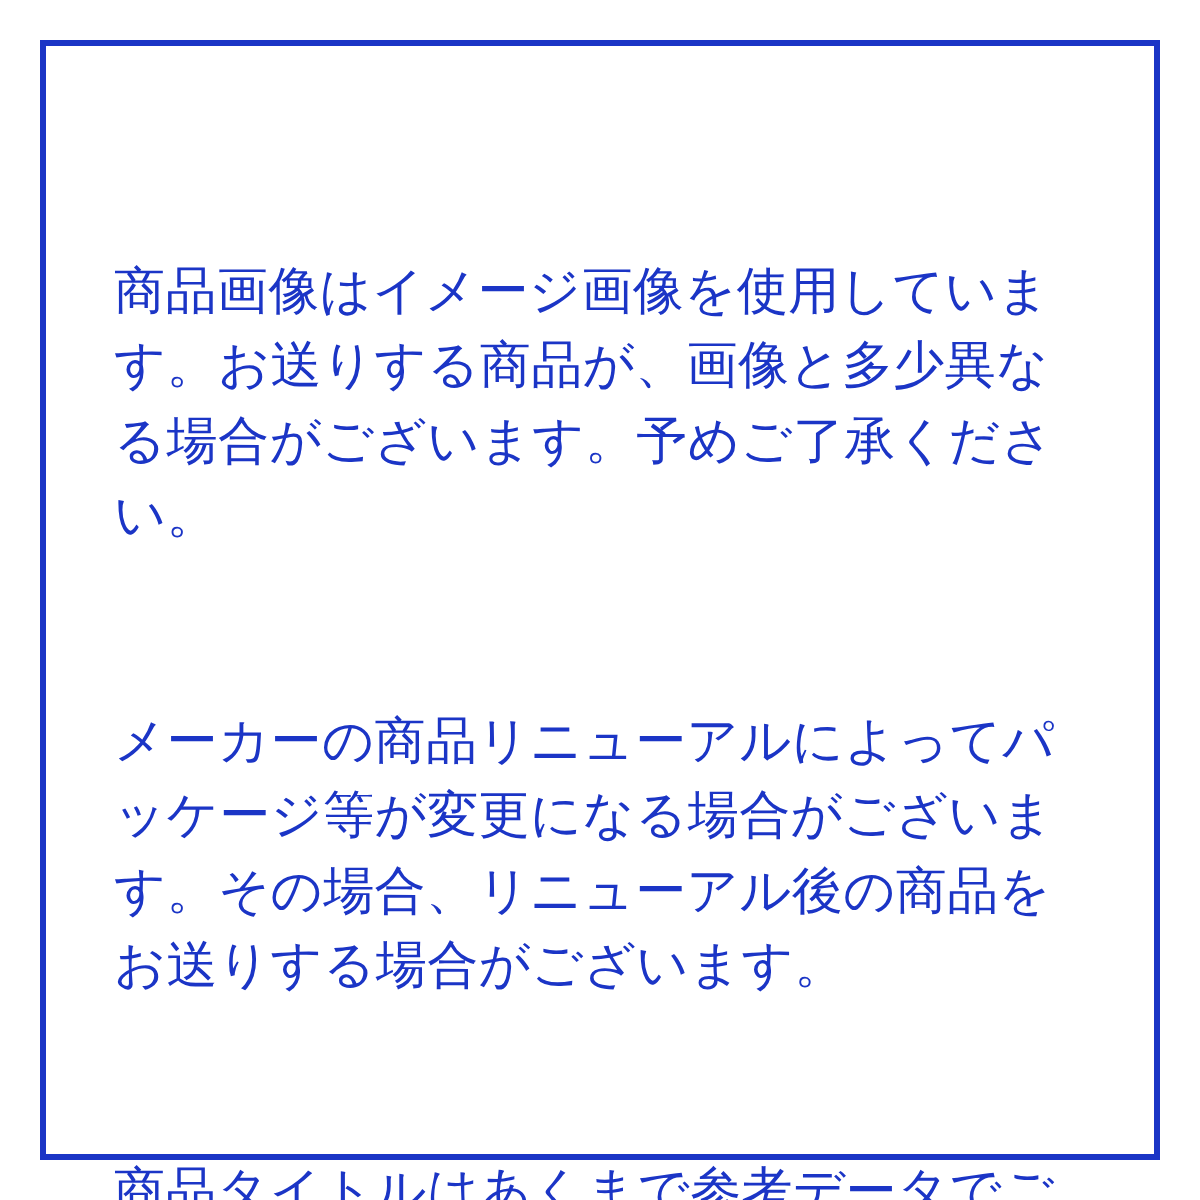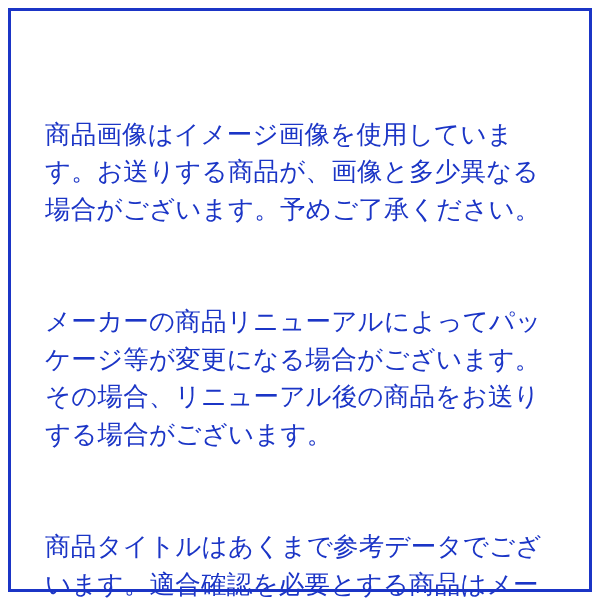--- a/index.html
+++ b/index.html
@@ -12,21 +12,21 @@
     background: #ffffff;
     font-family: "DejaVu Sans", sans-serif;
     overflow: hidden;
   }
   .notice-card {
     position: relative;
     box-sizing: border-box;
     width: 600px;
     height: 600px;
     background: #ffffff;
-    padding: 8px;
+    padding: 20px;
   }
   .notice-frame {
     box-sizing: border-box;
     width: 100%;
     height: 100%;
     border: 3px solid #1b35c6;
     padding: 30px 34px;
     display: block;
   }
   .notice-body {

